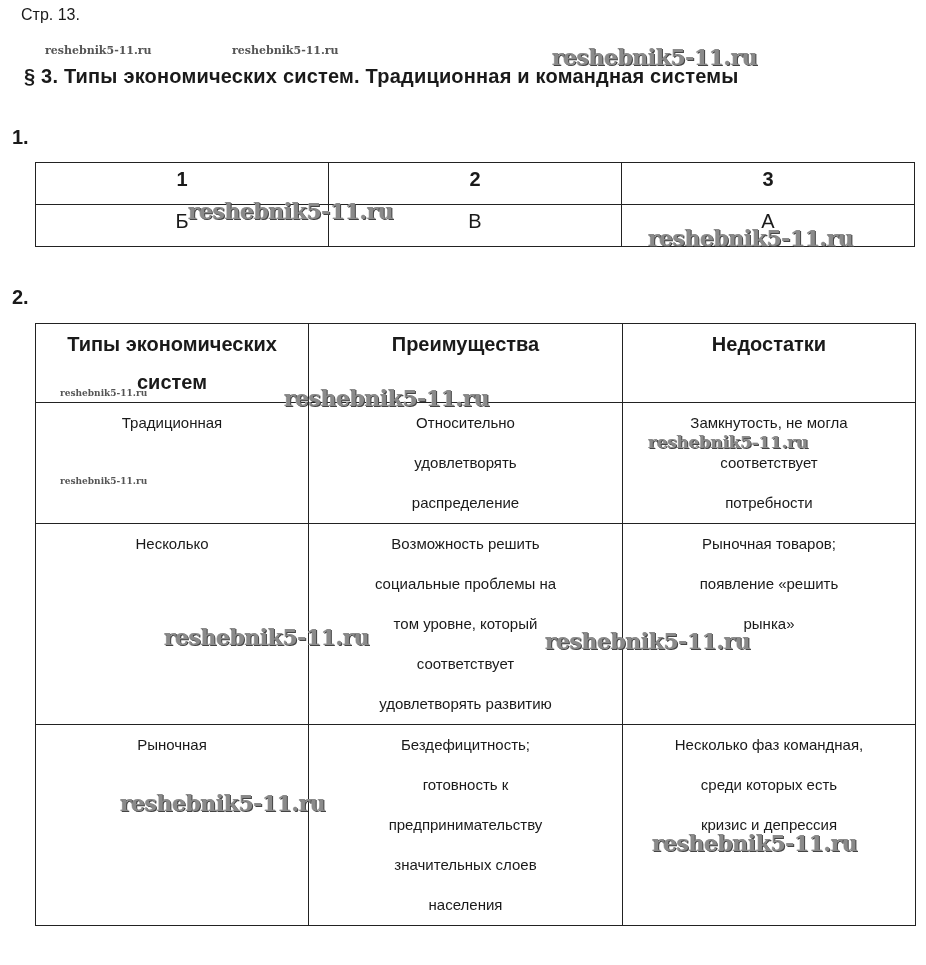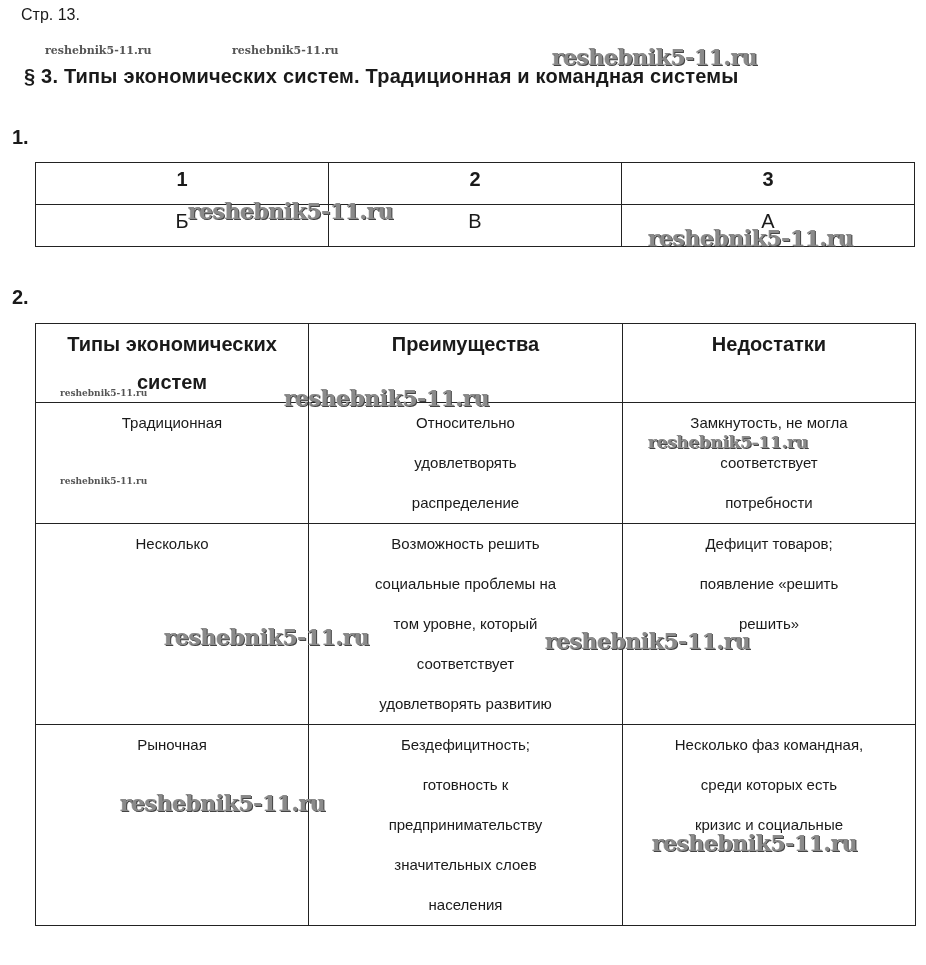--- a/index.html
+++ b/index.html
@@ -114,36 +114,36 @@
           <span class="cell-line">Несколько</span>
         </td>
     <td>
       <span class="cell-line">Возможность решить</span>
       <span class="cell-line">социальные проблемы на</span>
       <span class="cell-line">том уровне, который</span>
       <span class="cell-line">соответствует</span>
       <span class="cell-line">удовлетворять развитию</span>
     </td>
     <td>
-      <span class="cell-line">Дефицит товаров;</span>
+      <span class="cell-line">Рыночная товаров;</span>
       <span class="cell-line">появление «решить</span>
-      <span class="cell-line">решить»</span>
+      <span class="cell-line">рынка»</span>
     </td>
   </tr>
   <tr class="row-mkt">
     <td>
           <span class="cell-line">Рыночная</span>
         </td>
     <td>
       <span class="cell-line">Бездефицитность;</span>
       <span class="cell-line">готовность к</span>
       <span class="cell-line">предпринимательству</span>
       <span class="cell-line">значительных слоев</span>
       <span class="cell-line">населения</span>
     </td>
     <td>
       <span class="cell-line">Несколько фаз командная,</span>
       <span class="cell-line">среди которых есть</span>
-      <span class="cell-line">кризис и социальные</span>
+      <span class="cell-line">кризис и депрессия</span>
     </td>
   </tr>
 </tbody>
   </table>
 
 </body></html>

